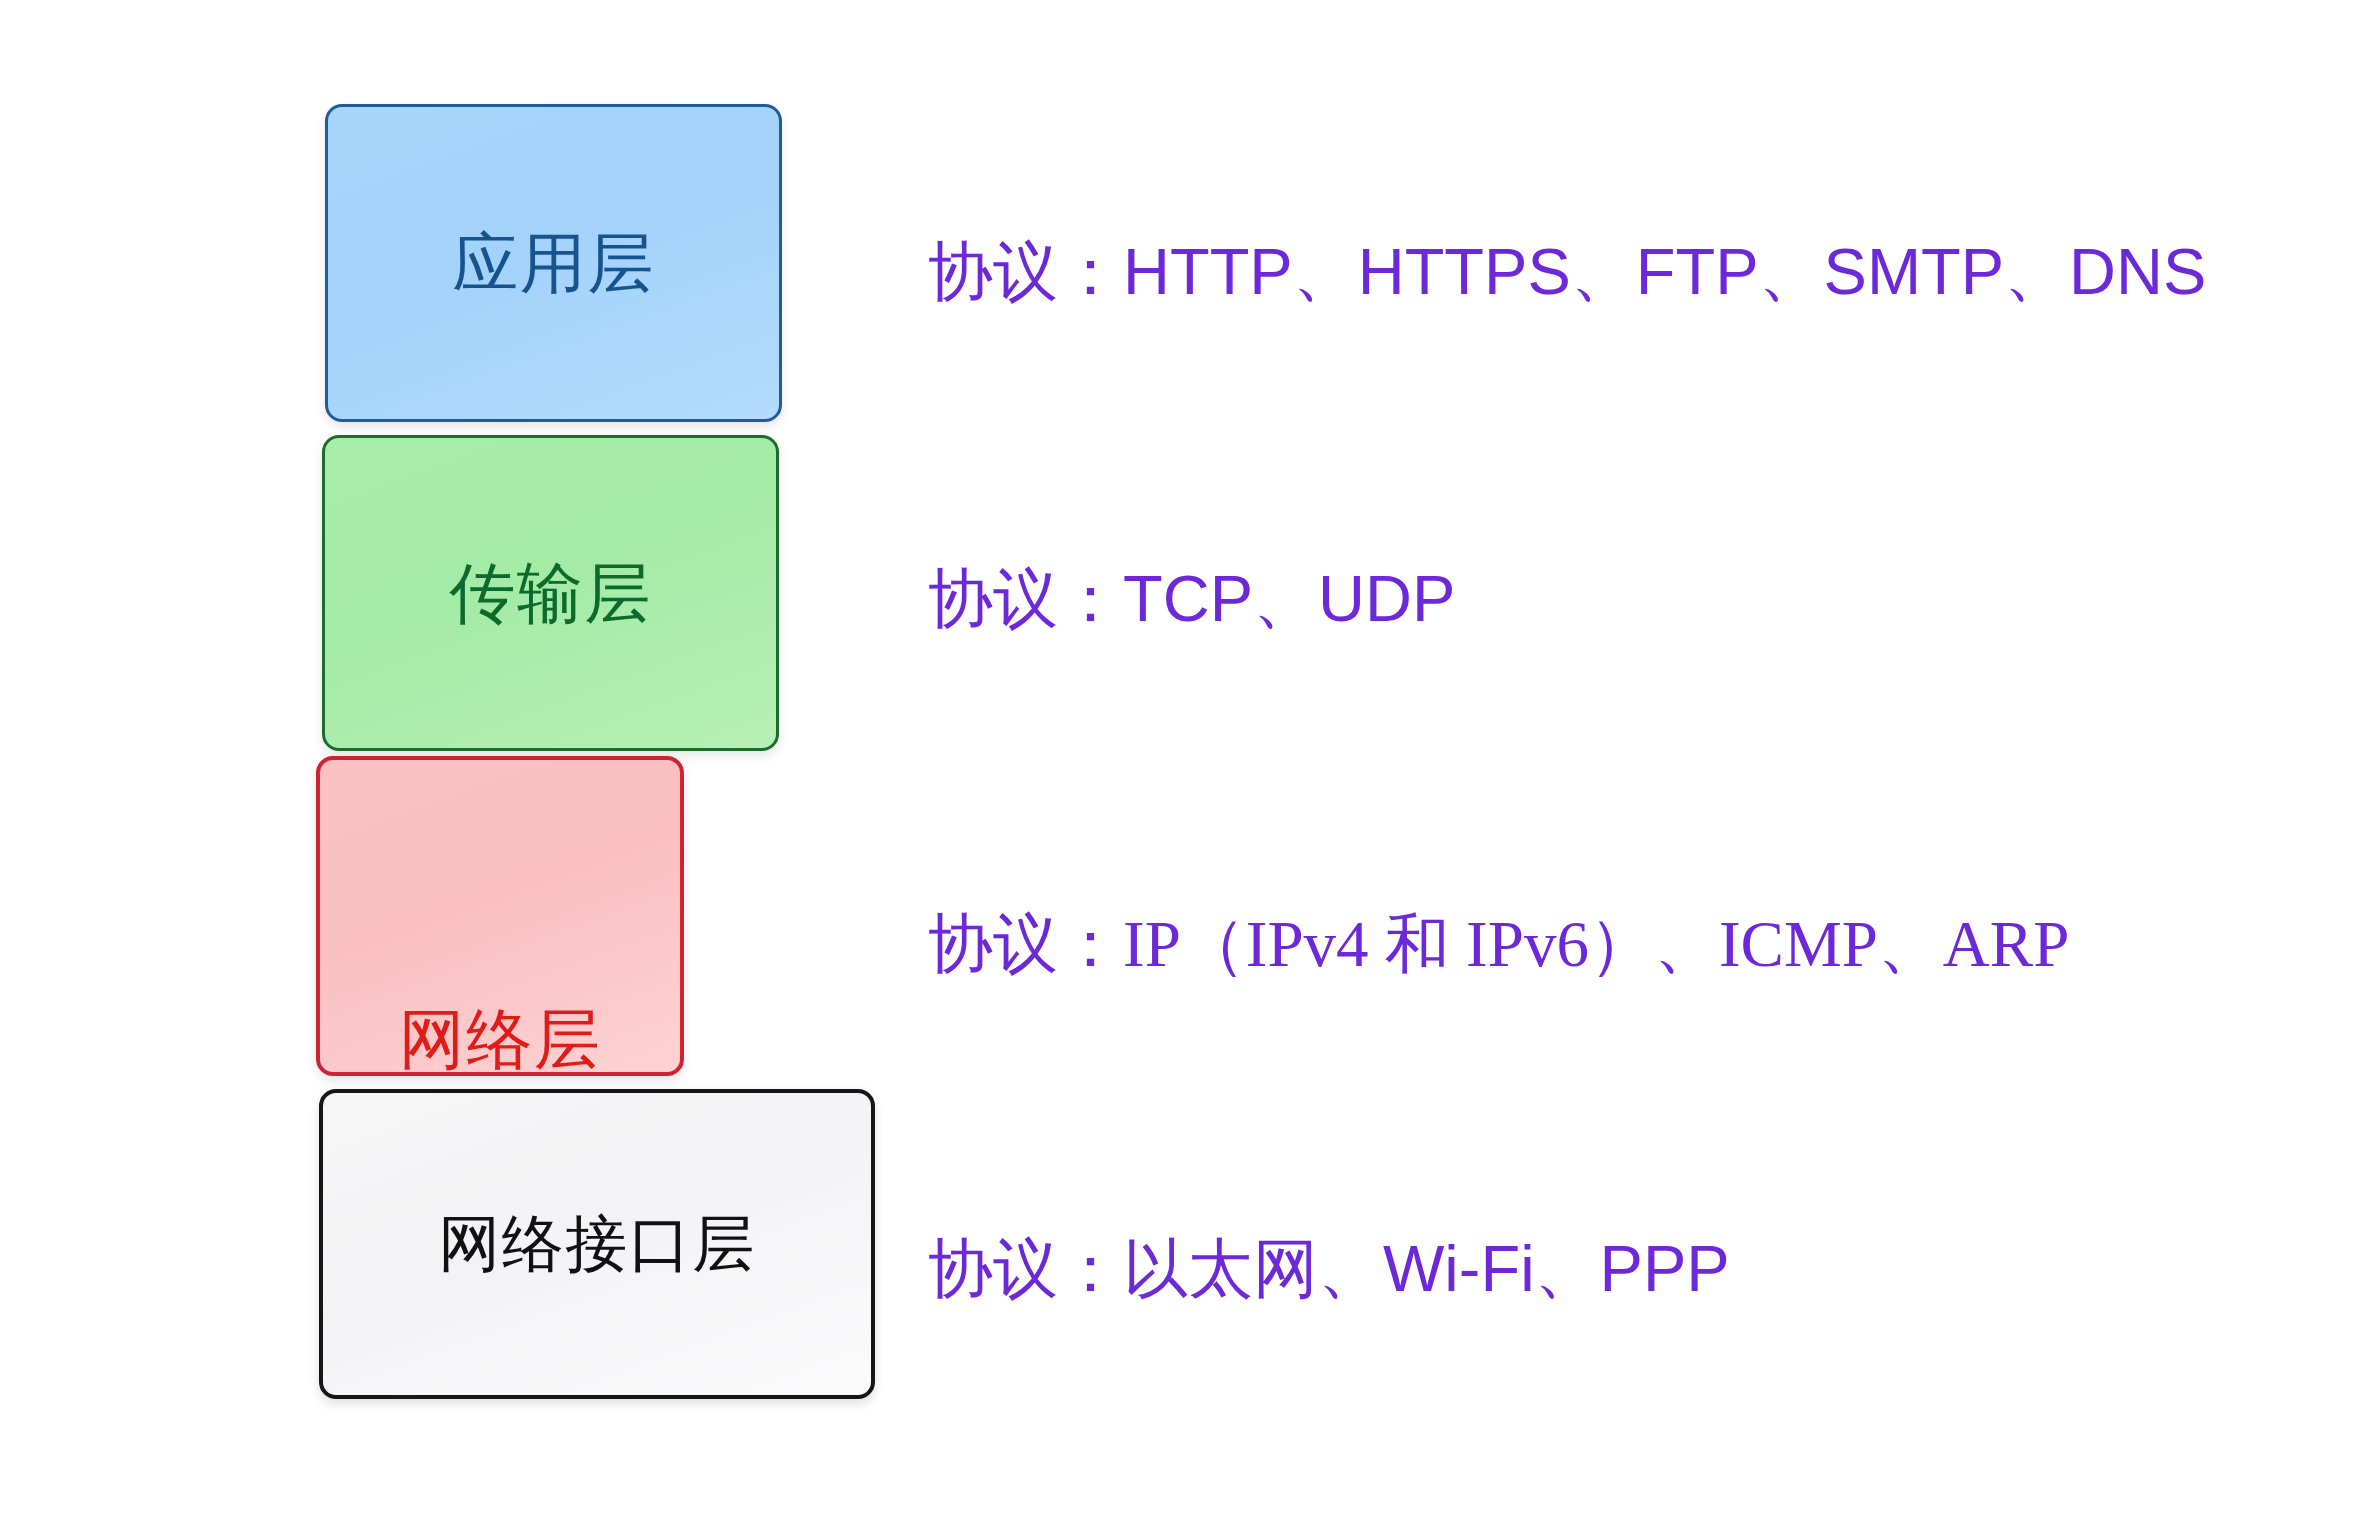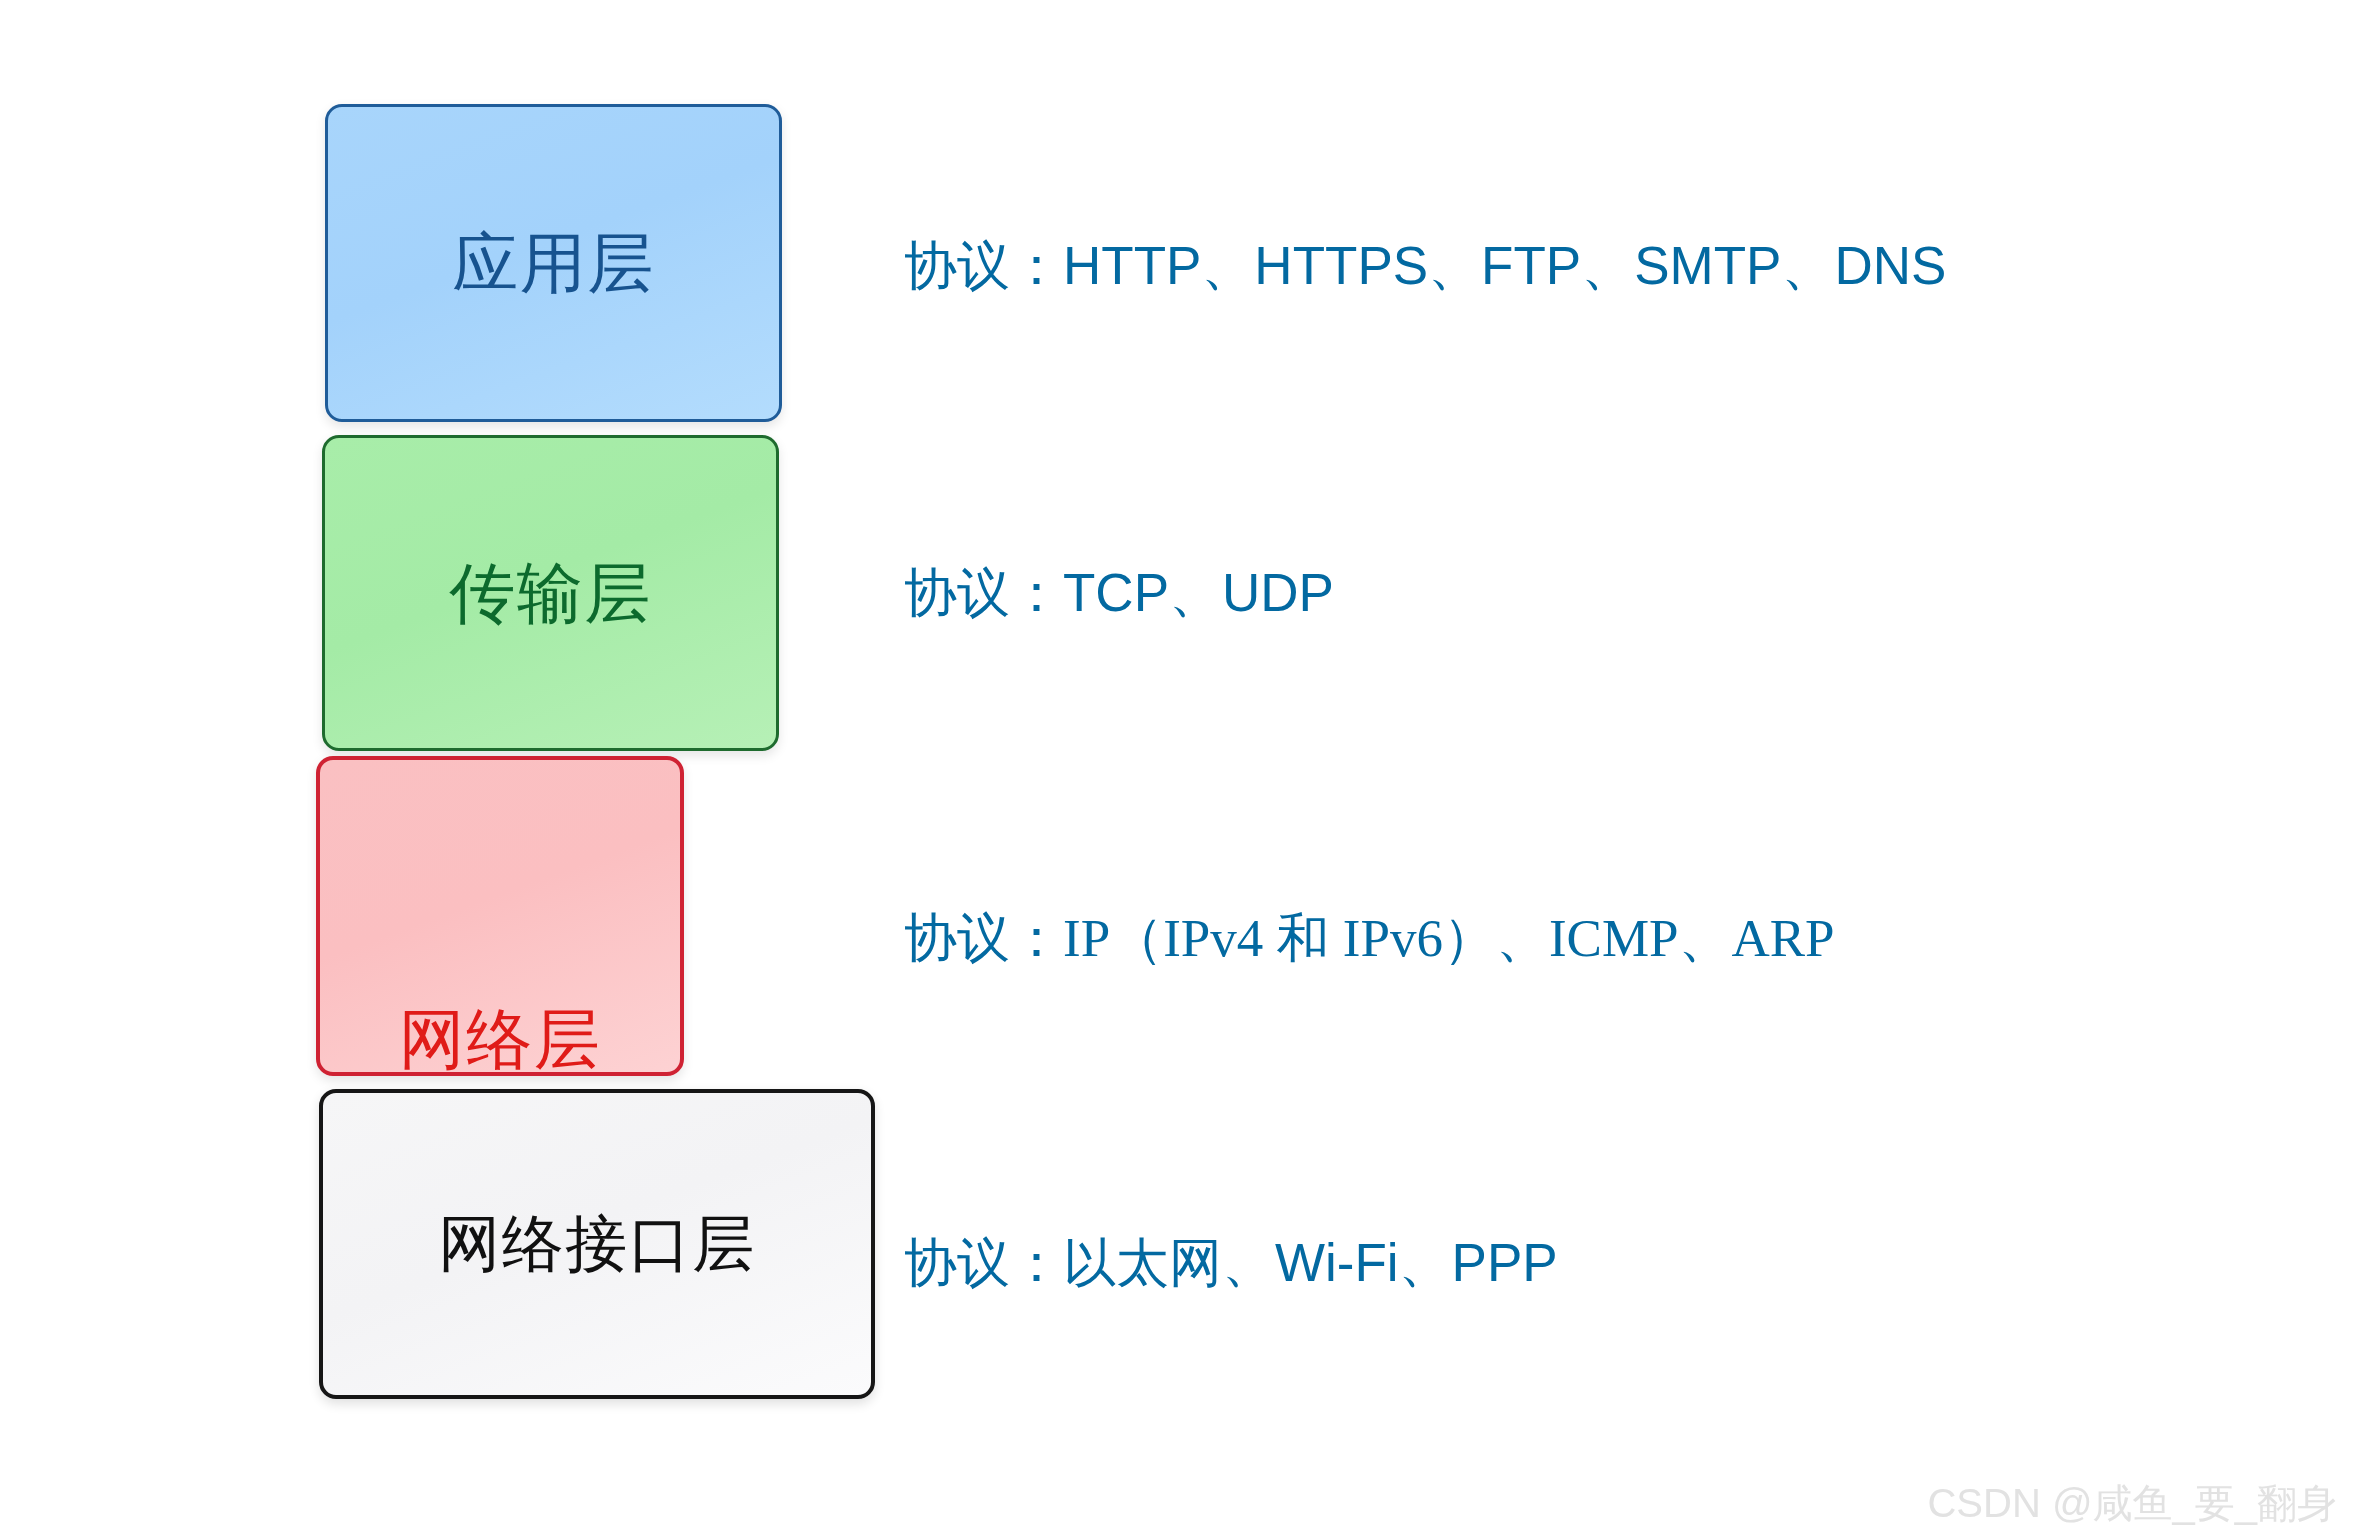--- a/index.html
+++ b/index.html
@@ -77,24 +77,24 @@
     background: linear-gradient(160deg,#f6f6f7 0%, #f3f3f5 45%, #fbfbfc 100%);
     border-width: 4.6px;
     border-color: #161616;
     box-shadow: 0 4.6px 10.8px rgba(0,0,0,0.12);
   }
   #box-network-interface .layer-label { color: #111111; font-size: 62px; }
 
   
   .protocol-line {
     position: absolute;
-    left: 904px;
-    font-size: 53px;
+    left: 928px;
+    font-size: 65px;
     line-height: 1;
-    color: #0369a1;
+    color: #6d28d9;
     white-space: nowrap;
     user-select: none;
   }
   #protocol-application    { top: 239px;  }
   #protocol-transport      { top: 566px;  }
   #protocol-network        { top: 912px; font-family: Liberation Serif, serif; }
   #protocol-network-interface { top: 1236px; }
 
   
   #watermark {
@@ -130,16 +130,15 @@
   </div>
 
   <div class="protocol-line" id="protocol-application">协议：HTTP、HTTPS、FTP、SMTP、DNS</div>
 
   <div class="protocol-line" id="protocol-transport">协议：TCP、UDP</div>
 
   <div class="protocol-line" id="protocol-network">协议：IP（IPv4 和 IPv6）、ICMP、ARP</div>
 
   <div class="protocol-line" id="protocol-network-interface">协议：以太网、Wi-Fi、PPP</div>
 
-  <div id="watermark">CSDN @咸鱼_要_翻身</div>
 
 </div>
 
 
 </body></html>

